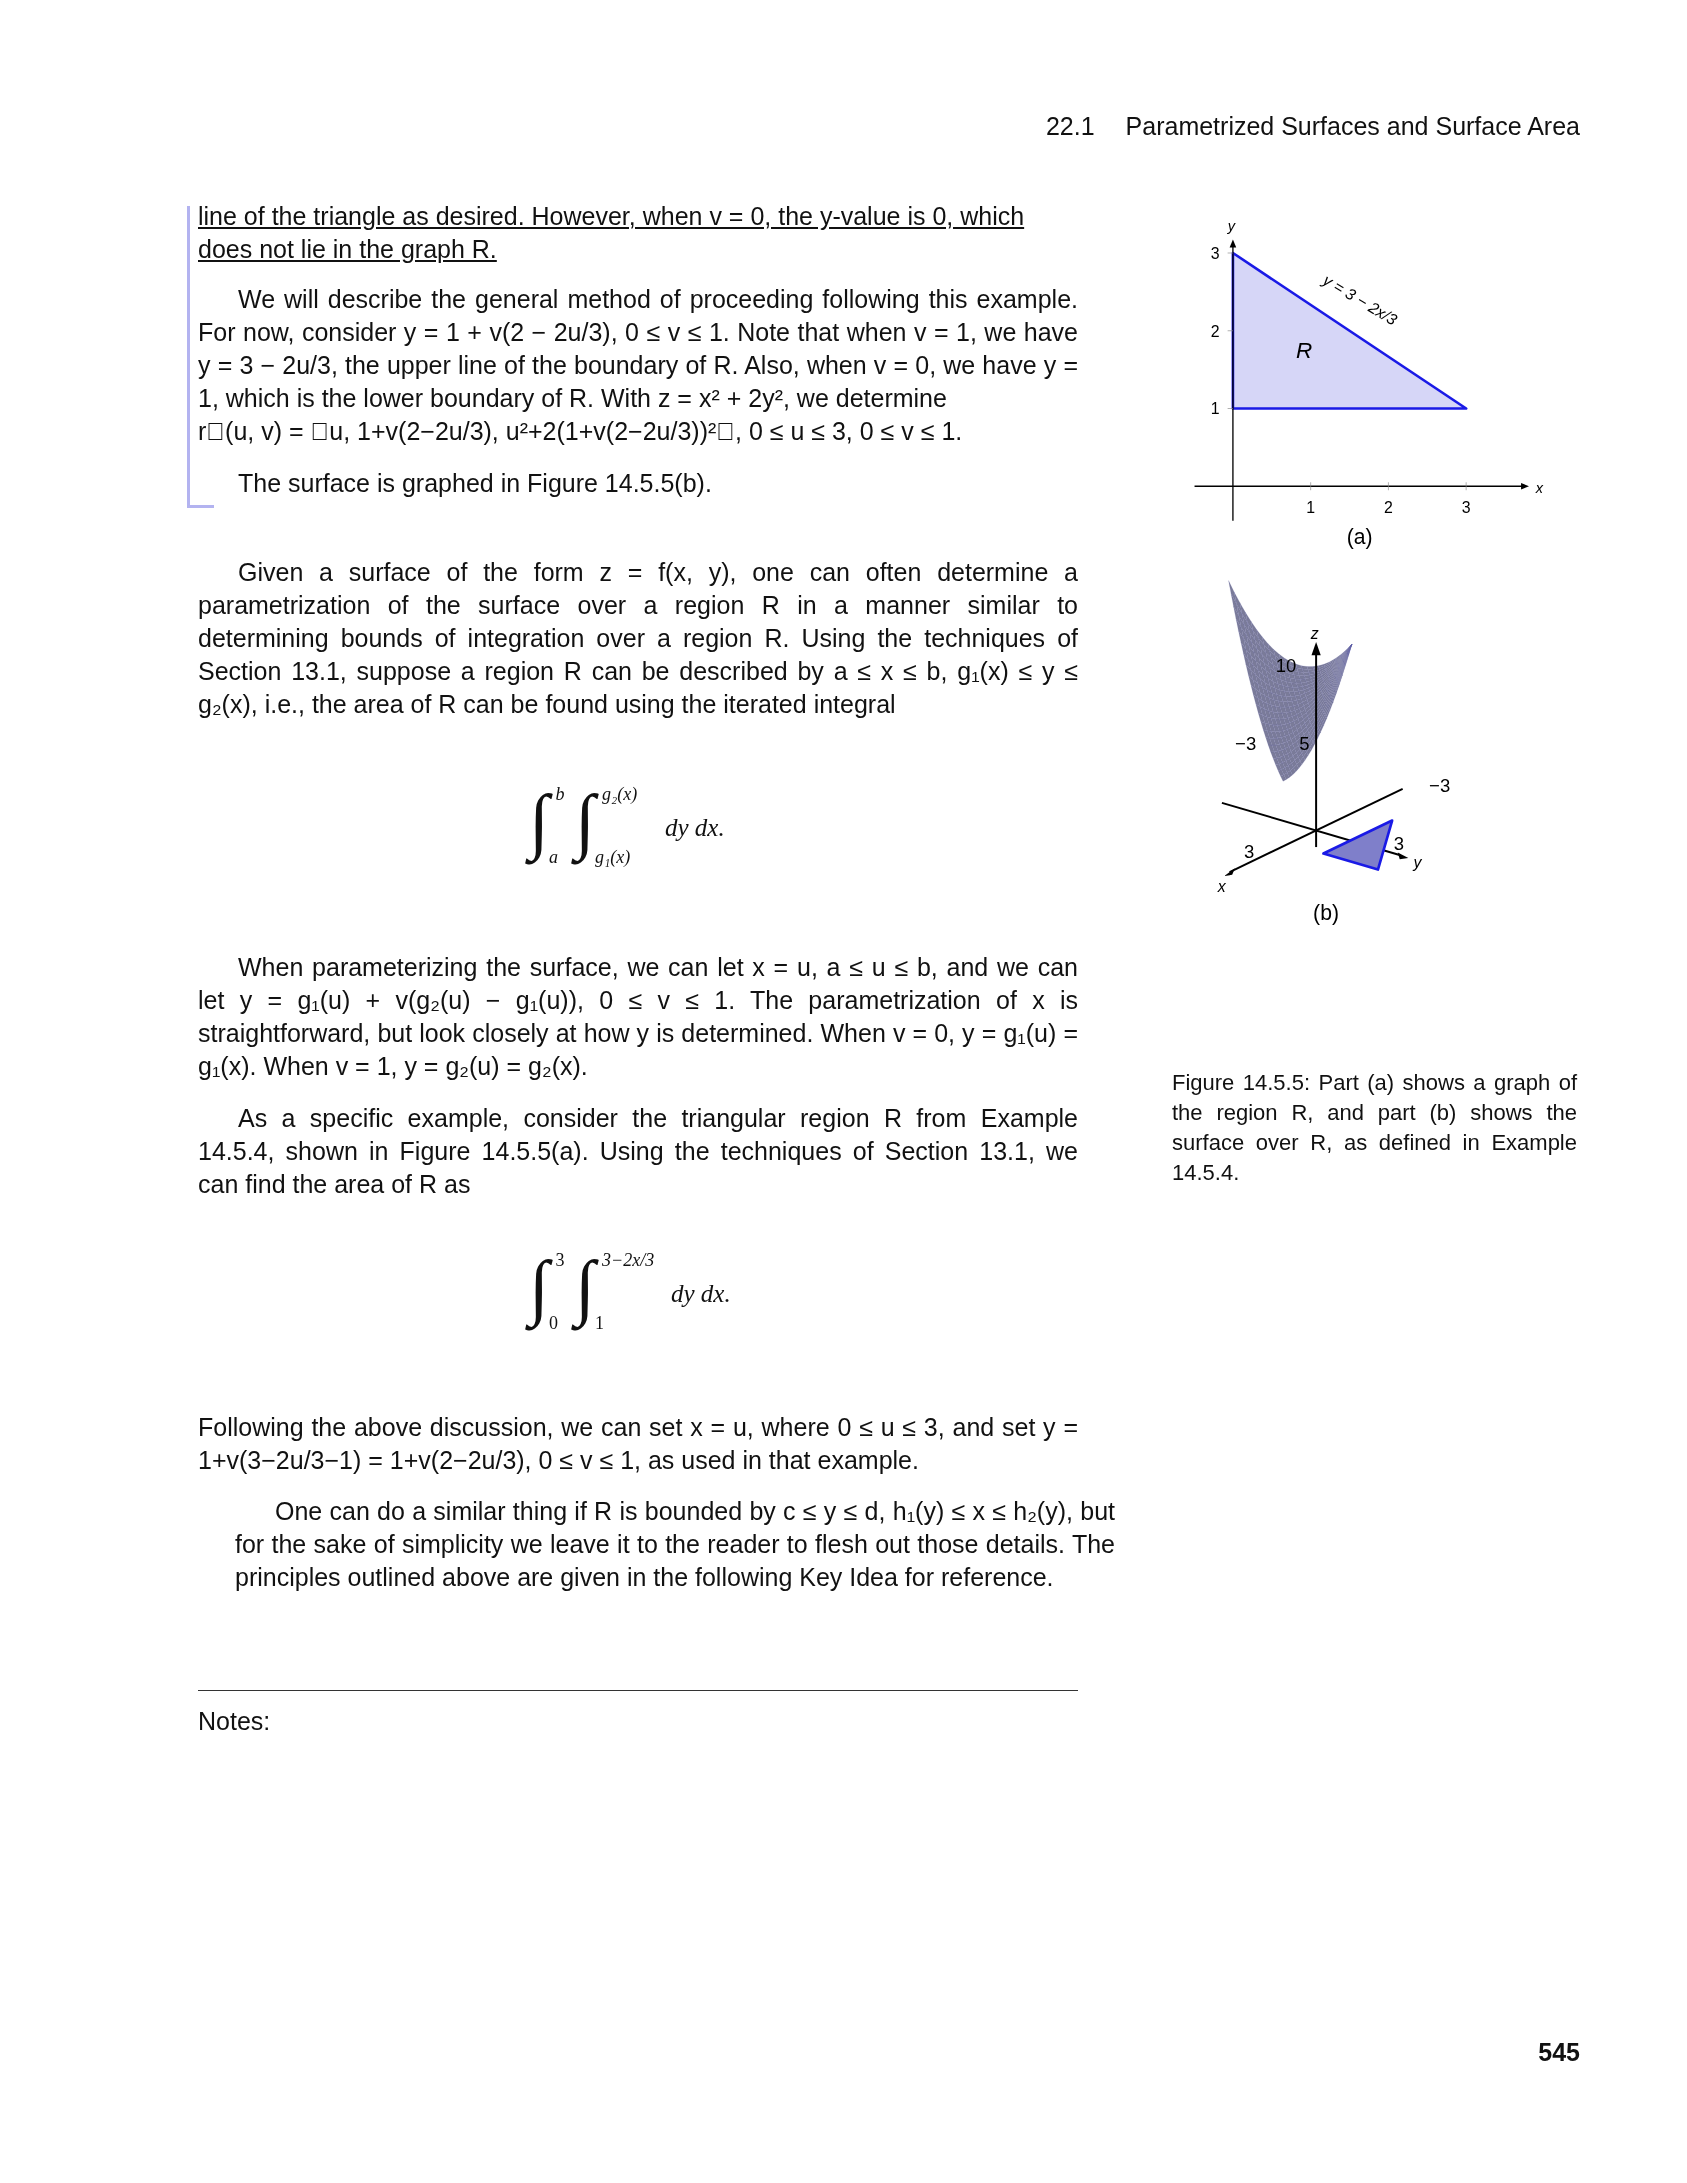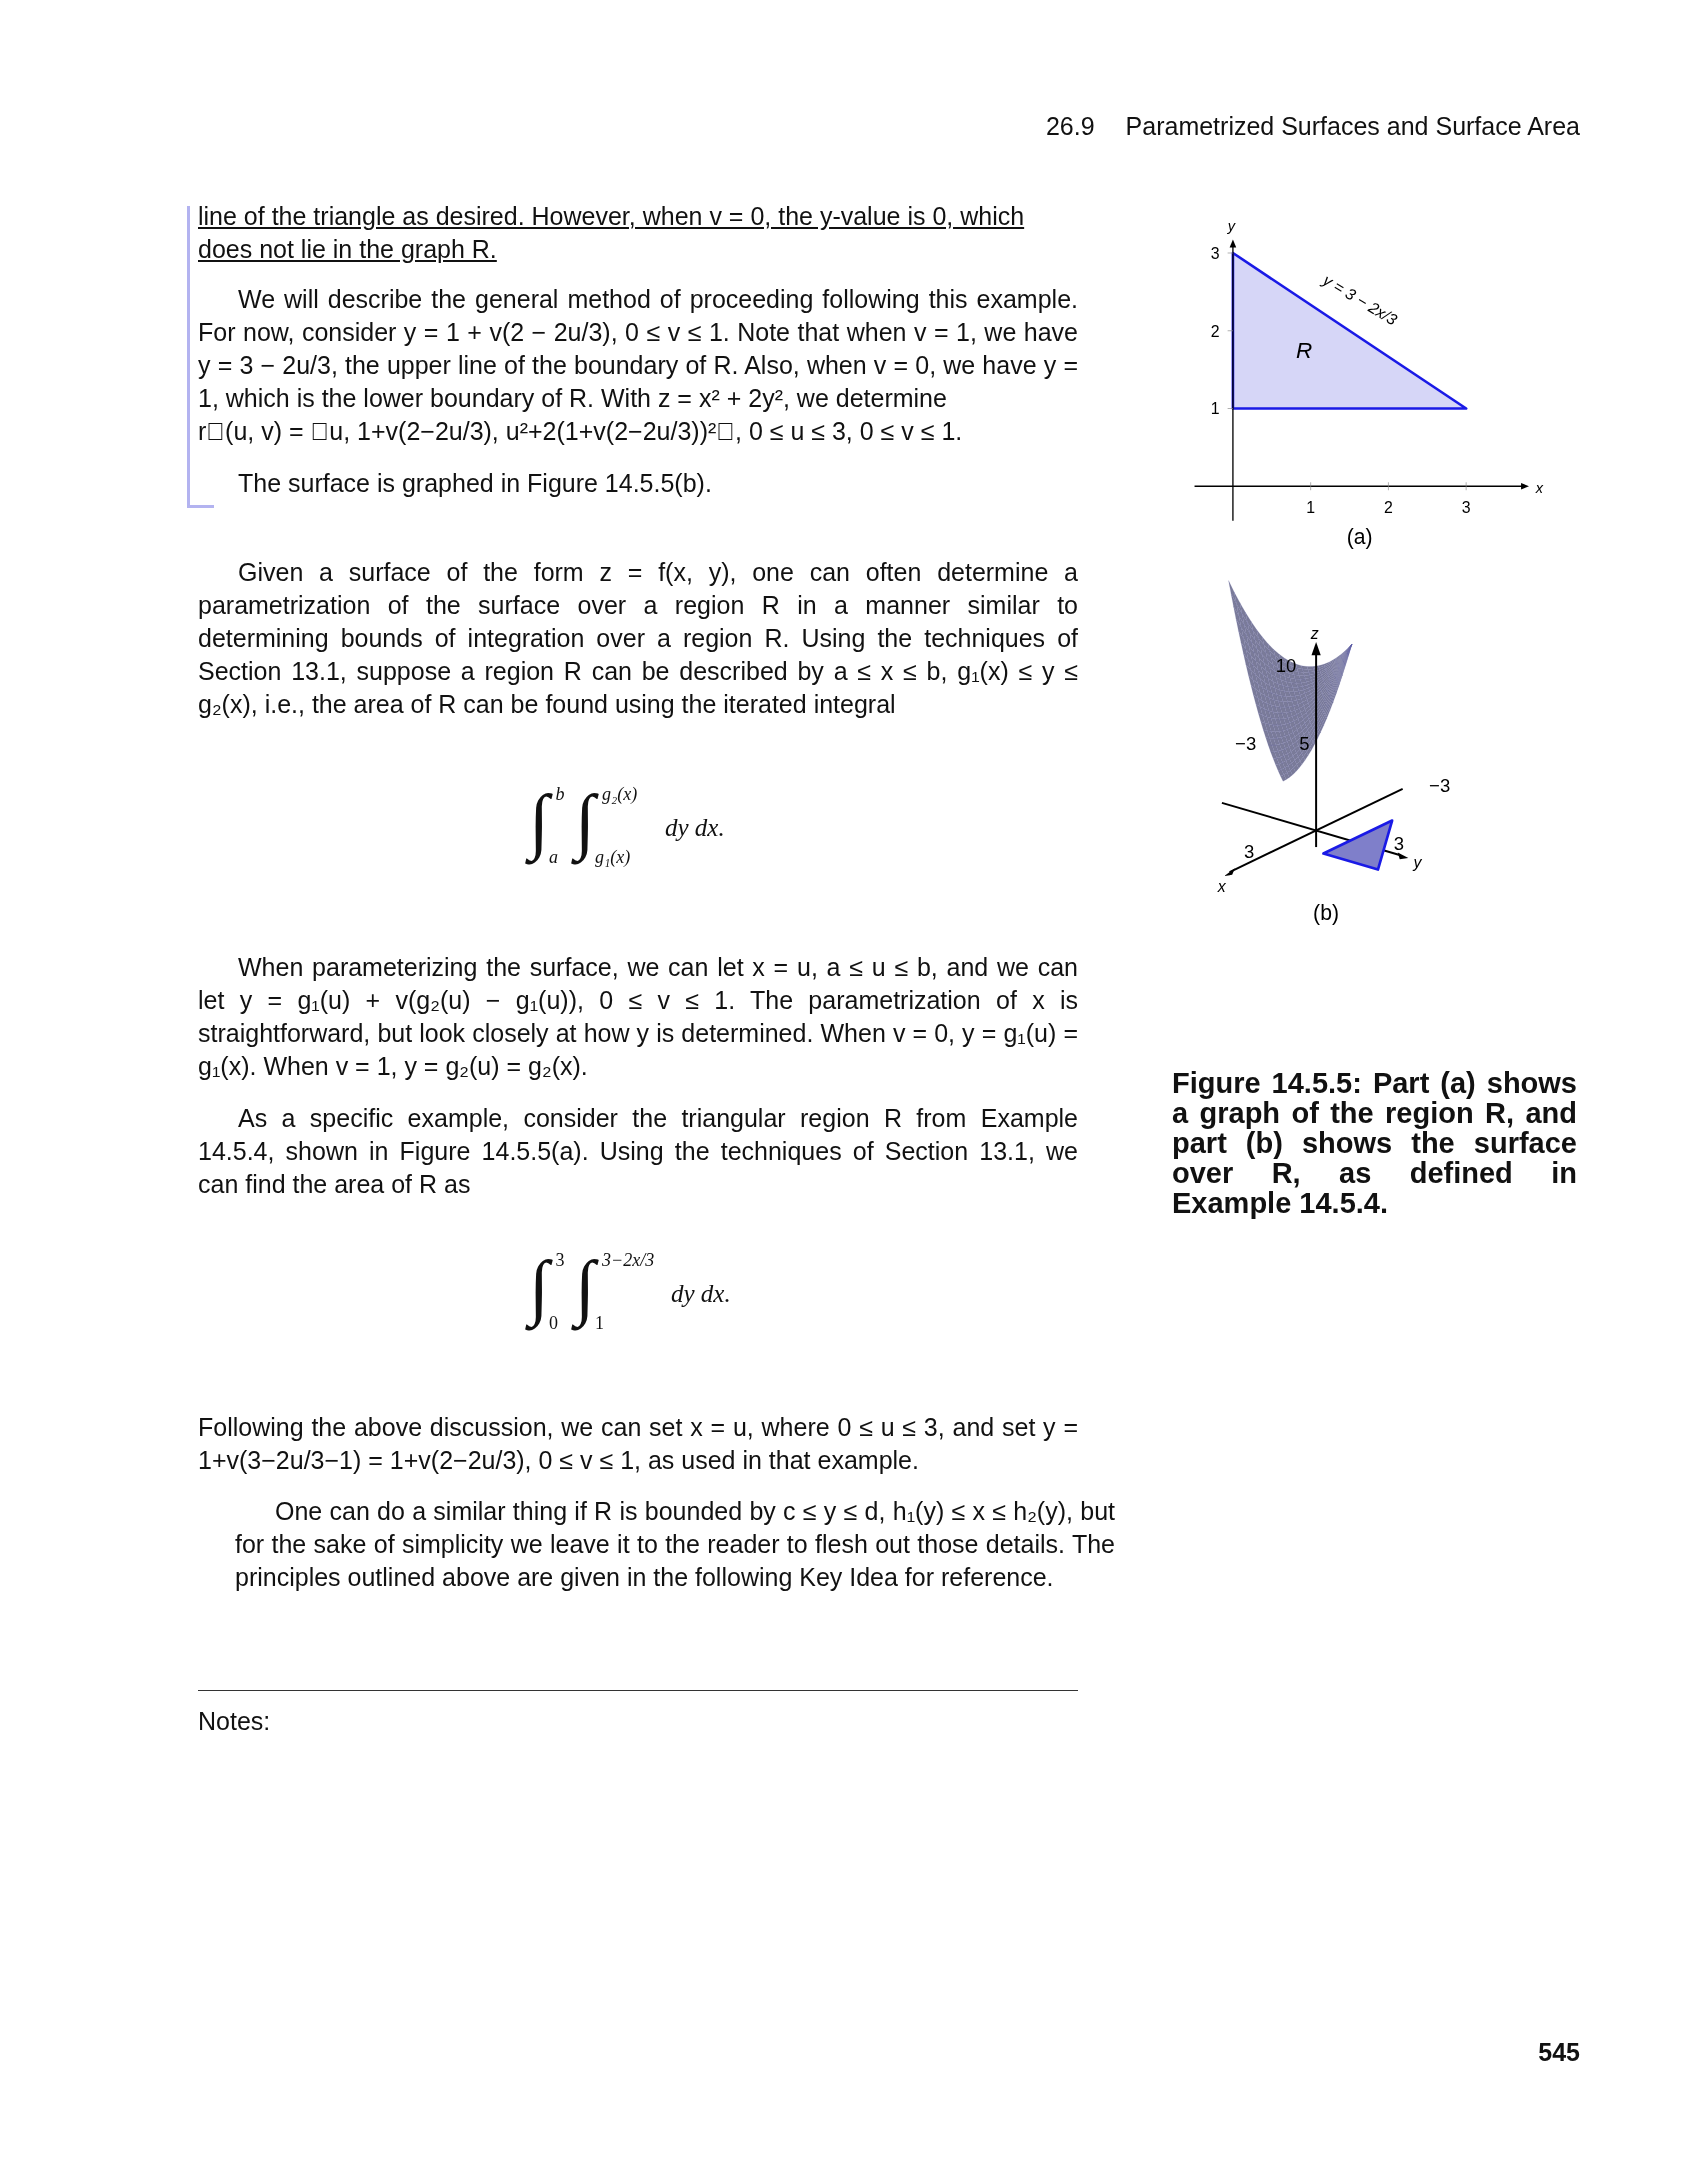--- a/index.html
+++ b/index.html
@@ -11,28 +11,28 @@
   .main p { margin:0; text-align:justify; }
   .indent { text-indent:40px; }
   .bar { position:absolute; left:187px; top:206px; width:2.6px; height:301px; background:#b3b3f0; }
   .barfoot { position:absolute; left:187px; top:505px; width:26.5px; height:2.6px; background:#b3b3f0; }
   .eq { position:absolute; font-family:"Liberation Serif", serif; font-style:italic; }
   .int { font-size:73px; font-style:normal; line-height:1; }
   .lim { position:absolute; font-size:18px; }
   .rule { position:absolute; left:198px; top:1690px; width:880px; height:1.3px; background:#333; }
   .notes { position:absolute; left:198px; top:1707px; font-size:25px; }
   .pagenum { position:absolute; right:107px; top:2038px; font-size:25px; font-weight:bold; }
-  .caption { position:absolute; left:1172px; top:1068px; width:405px; font-size:29px; line-height:30px; text-align:justify;font-weight:bold; }
+  .caption { position:absolute; left:1172px; top:1068px; width:405px; font-size:22px; line-height:30px; text-align:justify; }
   svg text { font-family:"Liberation Sans", sans-serif; }
 </style>
 </head>
 <body>
 
 <div class="header">
-  <span class="num">26.9</span>
+  <span class="num">22.1</span>
   <span>Parametrized Surfaces and Surface Area</span>
 </div>
 
 <div class="bar"></div>
 <div class="barfoot"></div>
 
 <div class="main" style="top:200px;text-decoration:underline;">
   <p style="text-align:left">line of the triangle as desired.  However, when v = 0, the y-value is 0, which</p>
   <p>does not lie in the graph R.</p>
 </div>

